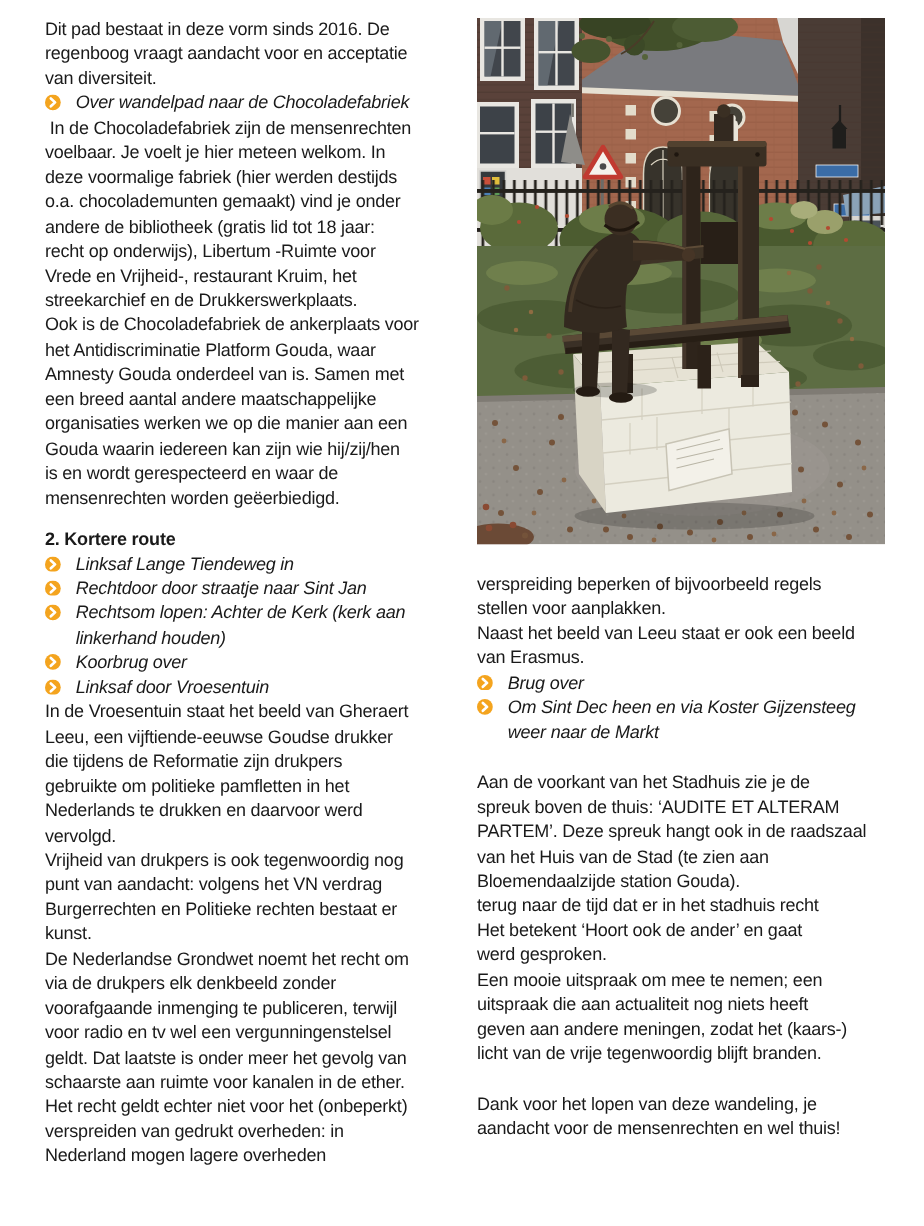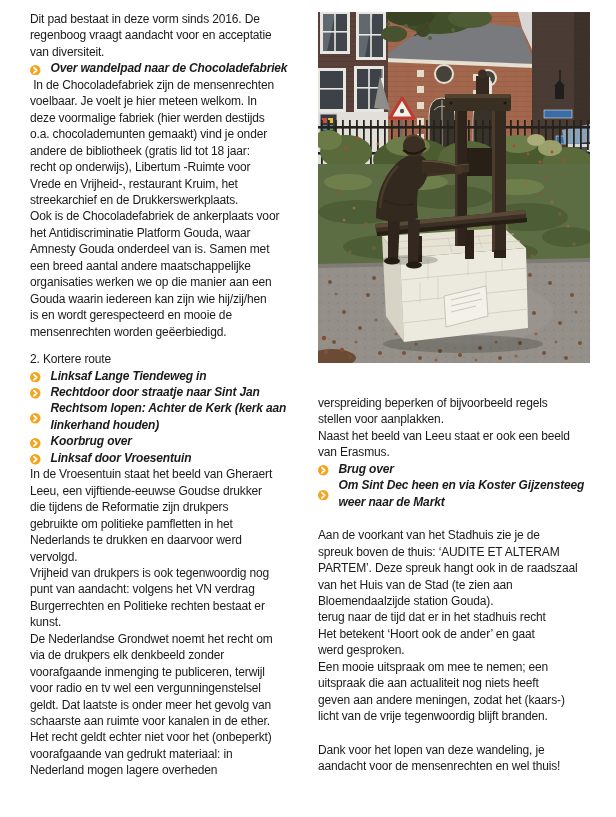--- a/index.html
+++ b/index.html
@@ -3,26 +3,26 @@
 <meta charset="utf-8">
 <style>
   html,body{margin:0;padding:0;}
   body{
     width:616px;height:817px;position:relative;background:#ffffff;
     font-family:"Liberation Sans",sans-serif;color:#1a1a1a;overflow:hidden;
   }
   .page{position:absolute;inset:0;background:#fff;}
   .col{position:absolute;font-size:12px;line-height:16.45px;letter-spacing:-0.15px;}
   .col-left{left:30px;top:11px;width:272px;}
-  .col-right{left:318px;top:395px;width:274px;}
+  .col-right{left:318px;top:381px;width:274px;}
   .line{white-space:pre;}
-  .heading{font-weight:normal;}
+  .heading{font-weight:bold;}
   .para{margin:0;}
   .spacer{height:11px;}
-  .bullet{display:flex;align-items:center;gap:10px;font-weight:bold;}
+  .bullet{display:flex;align-items:flex-start;gap:10px;}
   .bullet-icon{flex:0 0 auto;width:10.5px;height:10.5px;margin-top:3px;display:block;}
   .bullet-icon svg{display:block;width:100%;height:100%;}
   .bullet .lines{font-style:italic;}
   .photo-frame{position:absolute;left:318px;top:12px;width:272px;height:351px;overflow:hidden;}
   .photo-frame svg{display:block;width:100%;height:100%;}
 </style>
 </head>
 <body style="background: rgb(255, 255, 255); color: rgb(26, 26, 26);">
 
 <div class="page">
@@ -52,21 +52,21 @@
         <div class="line">andere de bibliotheek (gratis lid tot 18 jaar:</div>
         <div class="line">recht op onderwijs), Libertum -Ruimte voor</div>
         <div class="line">Vrede en Vrijheid-, restaurant Kruim, het</div>
         <div class="line">streekarchief en de Drukkerswerkplaats.</div>
         <div class="line">Ook is de Chocoladefabriek de ankerplaats voor</div>
         <div class="line">het Antidiscriminatie Platform Gouda, waar</div>
         <div class="line">Amnesty Gouda onderdeel van is. Samen met</div>
         <div class="line">een breed aantal andere maatschappelijke</div>
         <div class="line">organisaties werken we op die manier aan een</div>
         <div class="line">Gouda waarin iedereen kan zijn wie hij/zij/hen</div>
-        <div class="line">is en wordt gerespecteerd en mooie de</div>
+        <div class="line">is en wordt gerespecteerd en waar de</div>
         <div class="line">mensenrechten worden geëerbiedigd.</div>
       </div>
       <div class="spacer" style="height: 11px;"></div>
       <div class="heading line">2. Kortere route</div>
       <div class="bullet">
         <span class="bullet-icon">
           <svg viewBox="0 0 10 10" xmlns="http://www.w3.org/2000/svg">
             <circle cx="5" cy="5" r="5" fill="#F4A41E"></circle>
             <path d="M3.7 2.5 L6.4 5 L3.7 7.5" fill="none" stroke="#ffffff" stroke-width="1.7" stroke-linecap="round" stroke-linejoin="round"></path>
           </svg>
@@ -131,21 +131,21 @@
         <div class="line">punt van aandacht: volgens het VN verdrag</div>
         <div class="line">Burgerrechten en Politieke rechten bestaat er</div>
         <div class="line">kunst.</div>
         <div class="line">De Nederlandse Grondwet noemt het recht om</div>
         <div class="line">via de drukpers elk denkbeeld zonder</div>
         <div class="line">voorafgaande inmenging te publiceren, terwijl</div>
         <div class="line">voor radio en tv wel een vergunningenstelsel</div>
         <div class="line">geldt. Dat laatste is onder meer het gevolg van</div>
         <div class="line">schaarste aan ruimte voor kanalen in de ether.</div>
         <div class="line">Het recht geldt echter niet voor het (onbeperkt)</div>
-        <div class="line">voorafgaande van gedrukt materiaal: in</div>
+        <div class="line">verspreiden van gedrukt overheden: in</div>
         <div class="line">Nederland mogen lagere overheden</div>
       </div>
     </div>
 
   <figure class="photo-frame" style="margin:0">
     <svg viewBox="0 0 272 351" preserveAspectRatio="none" role="img" aria-label="Foto: bronzen beeld van drukker Gheraert Leeu aan een houten drukpers op een witte stenen sokkel in de Vroesentuin, met hekwerk, struiken en de Sint-Janskerk op de achtergrond">
       <defs>
         <pattern id="fb" width="7" height="46" patternUnits="userSpaceOnUse">
           <rect x="3" y="4" width="1.8" height="42" fill="#25221d"></rect>
           <circle cx="3.9" cy="3" r="1.7" fill="#25221d"></circle>

